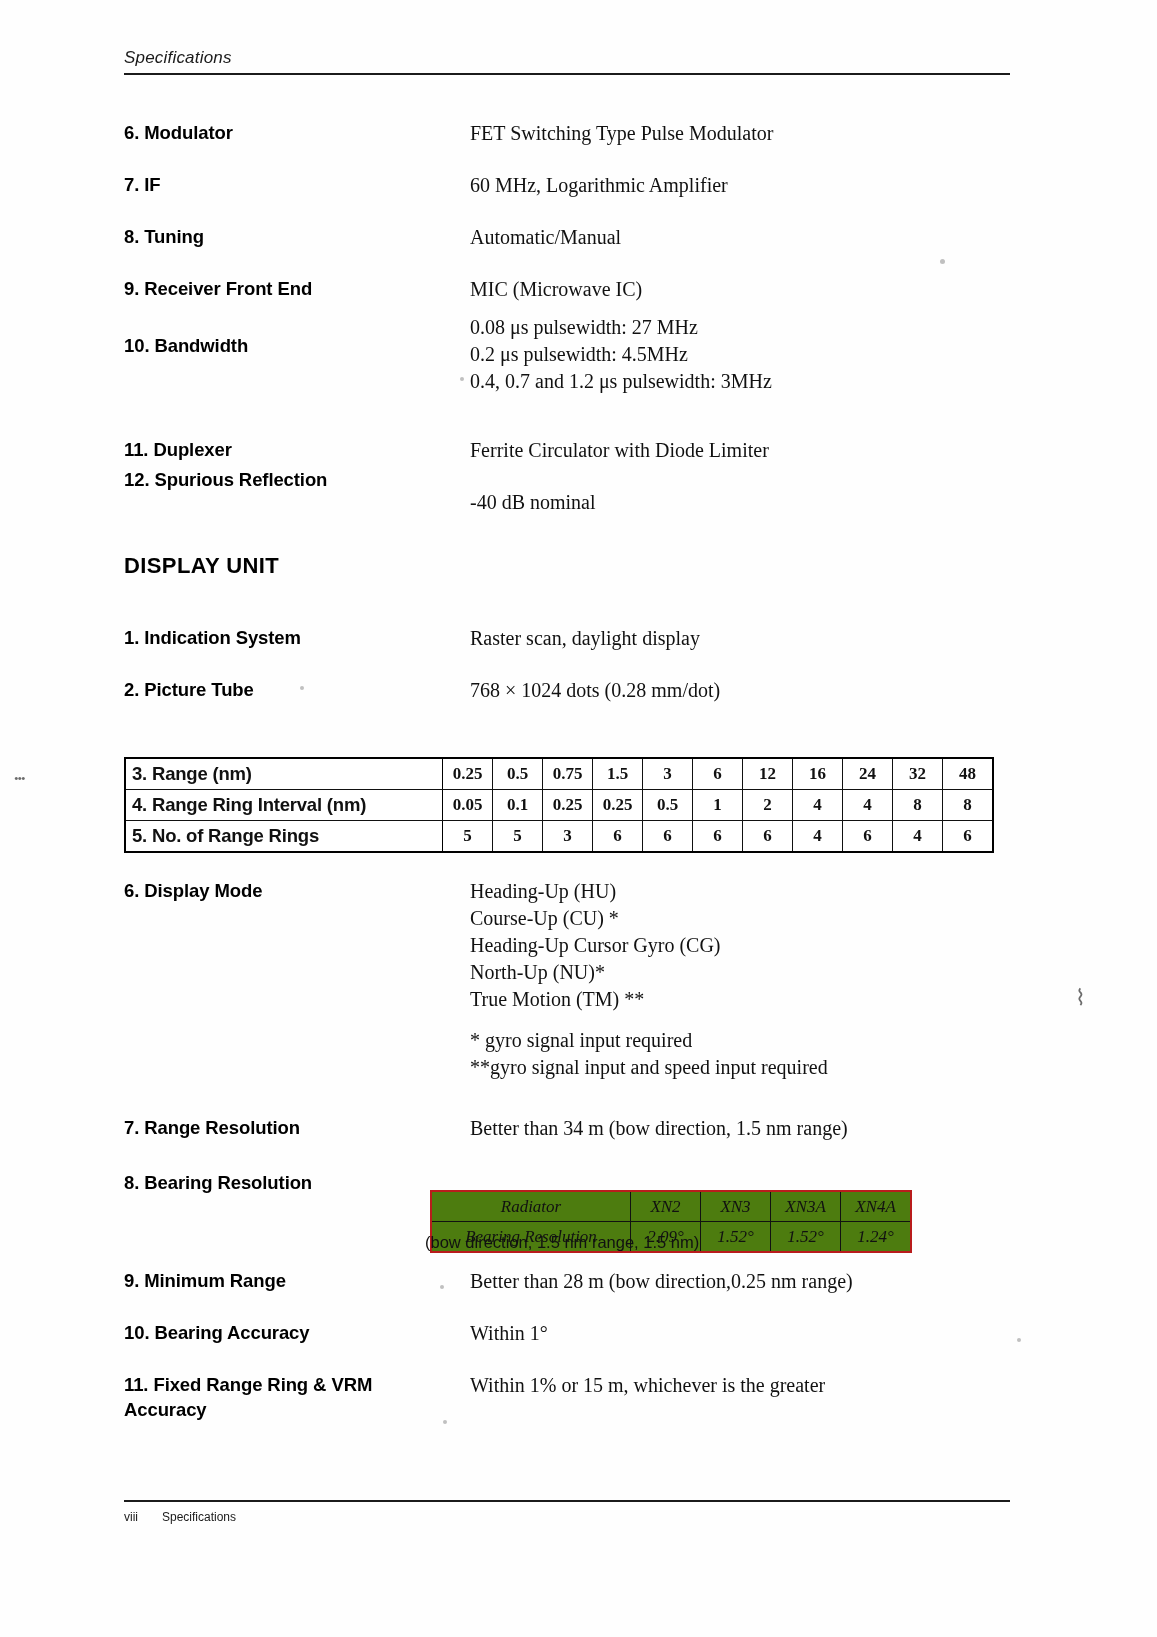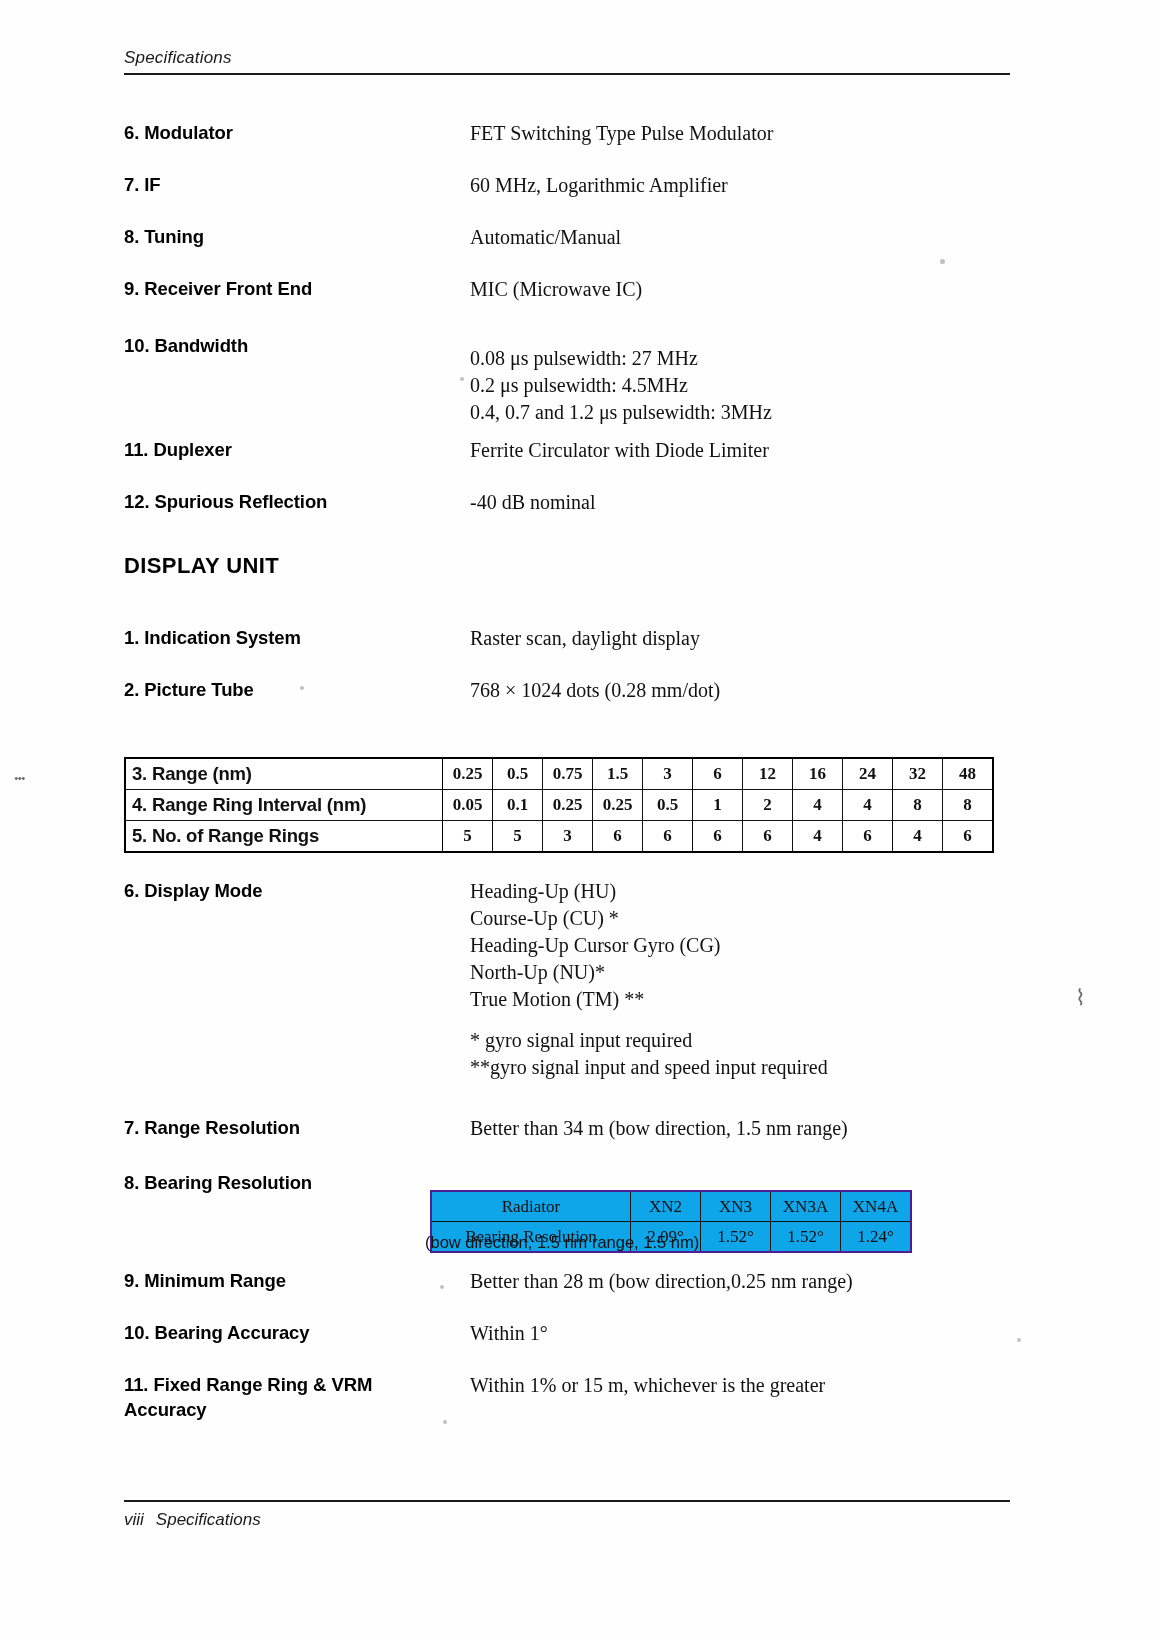--- a/index.html
+++ b/index.html
@@ -52,26 +52,25 @@
     left: 124px;
     top: 1500px;
     width: 886px;
   }
   .footer-rule {
     border-top: 2.2px solid #1b1b1b;
     width: 886px;
   }
   .footer-text {
     font-family: "Liberation Sans", sans-serif;
-    font-style: italic;
-    font-size: 17px;
+    font-size: 12px;
     color: #1a1a1a;
     padding-top: 8px;
     display: flex;
-    gap: 12px;
+    gap: 24px;
   }
 
   
   .content {
     position: absolute;
     left: 0;
     top: 0;
     width: 1157px;
   }
   .spec-row {
@@ -151,22 +150,23 @@
 
   
   .bearing-table-wrap {
     position: absolute;
     left: 430px;
     top: 1190px;
   }
   table.bearing-table {
     border-collapse: collapse;
     table-layout: fixed;
-    border: 2px solid #4c1d95;
-    background: #0ea5e9;
+    border: 2px solid #b91c1c;
+    background: #4d7c0f;
+    font-style: italic;
   }
   table.bearing-table td {
     border: 1.3px solid #111;
     text-align: center;
     font-family: "Liberation Serif", serif;
     font-size: 17px;
     height: 29px;
     padding: 0 4px;
   }
   table.bearing-table td.rowhead {
@@ -247,36 +247,36 @@
 
     <div class="spec-row">
       <div class="spec-label" style="top:276px">9. Receiver Front End</div>
       <div class="spec-value" style="top:276px">
         <span class="vline">MIC (Microwave IC)</span>
       </div>
     </div>
 
     <div class="spec-row">
       <div class="spec-label" style="top:333px">10. Bandwidth</div>
-      <div class="spec-value" style="top:345px">
+      <div class="spec-value" style="top:314px">
         <span class="vline">0.08 μs pulsewidth: 27 MHz</span>
         <span class="vline">0.2 μs pulsewidth: 4.5MHz</span>
         <span class="vline">0.4, 0.7 and 1.2 μs pulsewidth: 3MHz</span>
       </div>
     </div>
 
     <div class="spec-row">
       <div class="spec-label" style="top:437px">11. Duplexer</div>
       <div class="spec-value" style="top:437px">
         <span class="vline">Ferrite Circulator with Diode Limiter</span>
       </div>
     </div>
 
     <div class="spec-row">
-      <div class="spec-label" style="top:489px">12. Spurious Reflection</div>
+      <div class="spec-label" style="top:467px">12. Spurious Reflection</div>
       <div class="spec-value" style="top:489px">
         <span class="vline">-40 dB nominal</span>
       </div>
     </div>
 
     <div class="section-heading" style="top:553px">DISPLAY UNIT</div>
 
     <div class="spec-row">
       <div class="spec-label" style="top:625px">1. Indication System</div>
       <div class="spec-value" style="top:625px">

